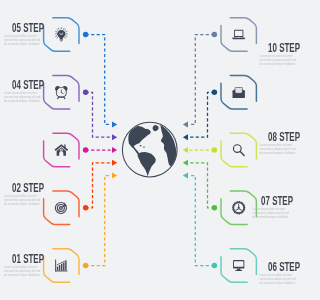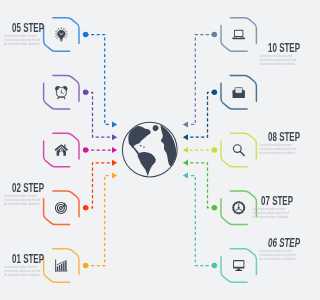--- a/index.html
+++ b/index.html
@@ -254,25 +254,29 @@
 </svg>
  </svg>
 <div class="txt left" style="left:4px;top:254.50px;">
  <div class="ttl"><span>01 STEP</span></div>
  <div class="dsc">Lorem ipsum dolor sit amet consectetur adipiscing elit sed do eiusmod tempor incididunt.</div>
 </div>
 <div class="txt left" style="left:4px;top:184px;">
  <div class="ttl"><span>02 STEP</span></div>
  <div class="dsc">Lorem ipsum dolor sit amet consectetur adipiscing elit sed do eiusmod tempor incididunt.</div>
 </div>
+<div class="txt left" style="left:4px;top:81.25px;">
+ <div class="ttl"><span>04 STEP</span></div>
+ <div class="dsc">Lorem ipsum dolor sit amet consectetur adipiscing elit sed do eiusmod tempor incididunt.</div>
+</div>
 <div class="txt left" style="left:4px;top:23.50px;">
  <div class="ttl"><span>05 STEP</span></div>
  <div class="dsc">Lorem ipsum dolor sit amet consectetur adipiscing elit sed do eiusmod tempor incididunt.</div>
 </div>
-<div class="txt right" style="right:3px;top:239px;font-style:italic;">
+<div class="txt right" style="right:3px;top:263px;">
  <div class="ttl"><span>06 STEP</span></div>
  <div class="dsc">Lorem ipsum dolor sit amet consectetur adipiscing elit sed do eiusmod tempor incididunt.</div>
 </div>
 <div class="txt right" style="right:10px;top:196.75px;">
  <div class="ttl"><span>07 STEP</span></div>
  <div class="dsc">Lorem ipsum dolor sit amet consectetur adipiscing elit sed do eiusmod tempor incididunt.</div>
 </div>
 <div class="txt right" style="right:3px;top:133px;">
  <div class="ttl"><span>08 STEP</span></div>
  <div class="dsc">Lorem ipsum dolor sit amet consectetur adipiscing elit sed do eiusmod tempor incididunt.</div>

